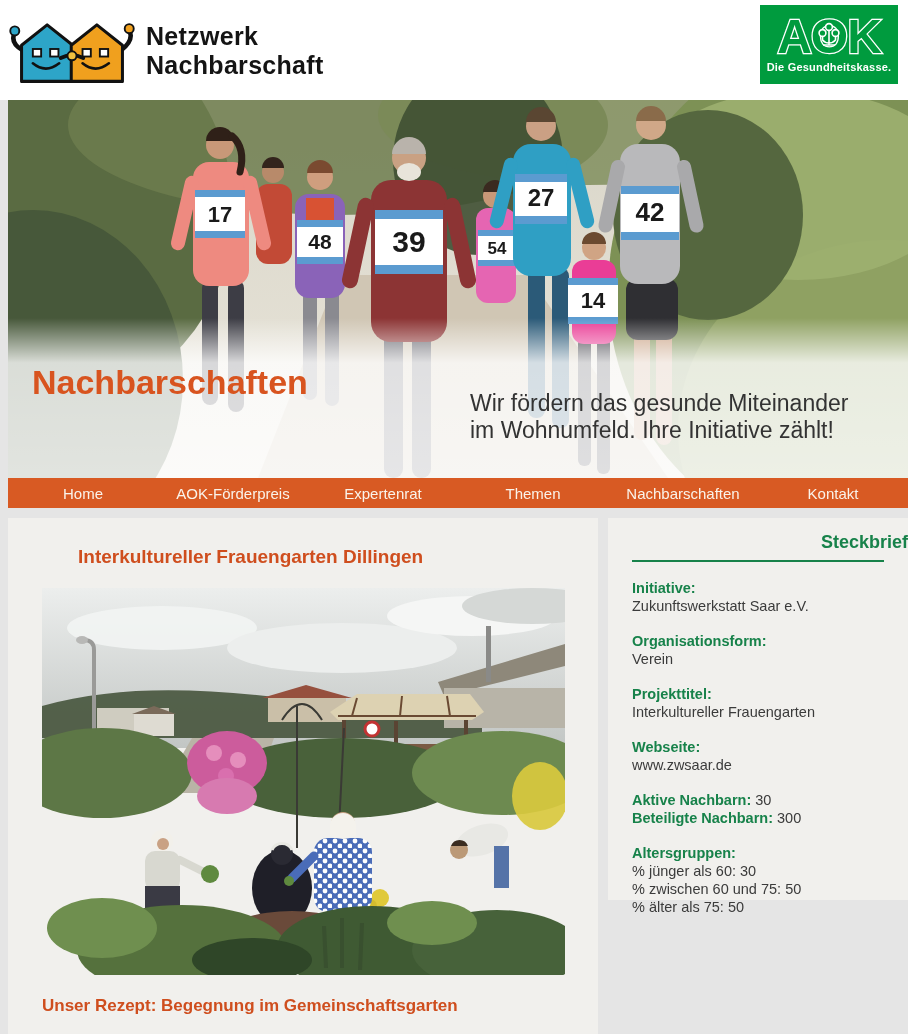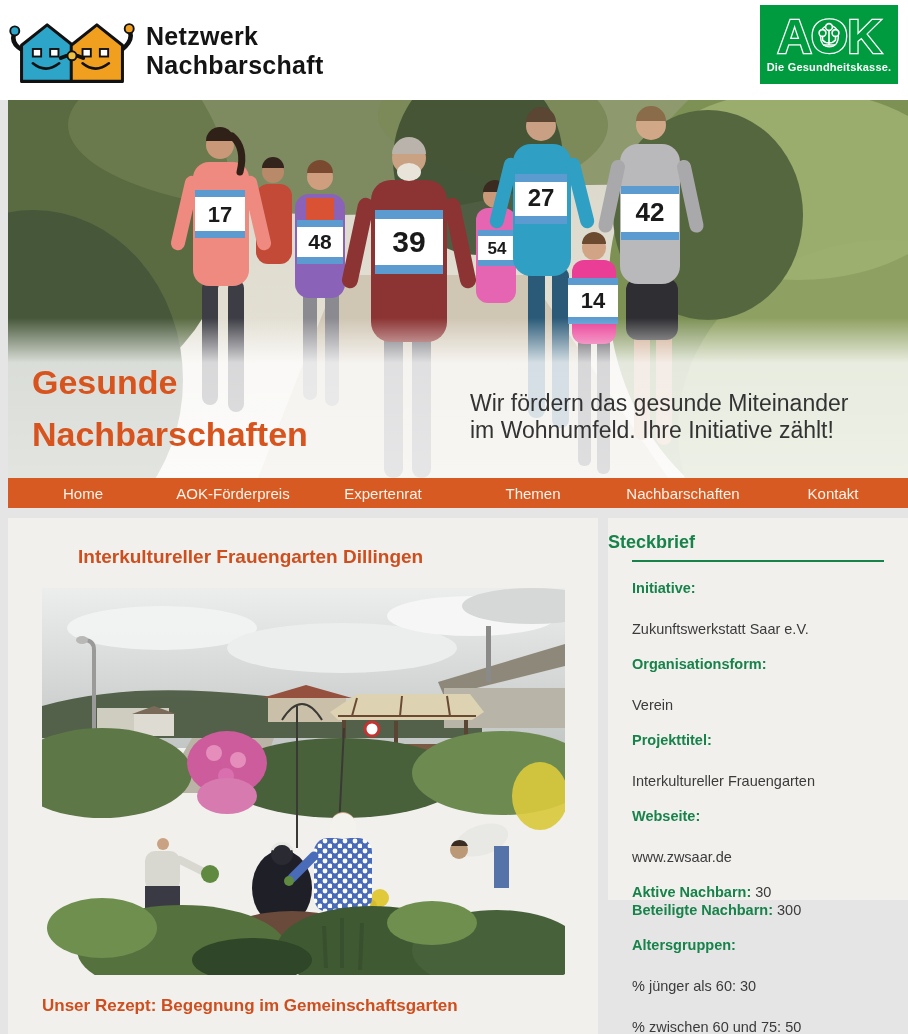--- a/index.html
+++ b/index.html
@@ -24,26 +24,26 @@
   .nav{position:absolute;left:8px;top:478px;width:900px;height:30px;display:flex;}
   .nav-item{flex:1;background:#d85a23;color:#faf3ea;font-size:15px;display:flex;align-items:center;justify-content:center;cursor:pointer;border:none;}
 
   
   .panel-main{position:absolute;left:8px;top:518px;width:590px;height:516px;background:#f1f0ed;}
   .main-title{margin:0;padding:28px 0 0 70px;font-size:19px;font-weight:700;color:#cf4e1e;}
   .photo{position:absolute;left:34px;top:70px;width:523px;height:387px;overflow:hidden;}
   .recipe{margin:0;position:absolute;left:34px;top:478px;font-size:17px;font-weight:700;color:#cf4e1e;}
 
   .panel-side{position:absolute;left:608px;top:518px;width:300px;height:382px;background:#f1f0ed;}
-  .side-title{margin:0;padding-top:14px;text-align:left;font-size:18px;font-weight:700;color:#17824a;}
+  .side-title{margin:0;padding-top:14px;text-align:right;font-size:18px;font-weight:700;color:#17824a;}
   .side-rule{width:252px;margin:7px auto 0 auto;border:none;border-top:2px solid #17824a;}
   .fields{padding:0 29px 0 24px;font-size:14.5px;line-height:18px;}
   .fgroup{margin-top:17px;}
   .flabel{color:#17824a;font-weight:700;}
-  .fvalue{color:#3b3b3b;margin-top:23px;}
+  .fvalue{color:#3b3b3b;}
   .inline-line .flabel{display:inline;text-align:center;}
   .inline-line .fvalue{display:inline;}
 </style>
 </head>
 <body>
 
 <div class="page">
 
   <div class="header">
     <div class="brand">
@@ -198,21 +198,20 @@
         <circle cx="586" cy="148" r="12" fill="#d0a484"></circle>
           <path d="M574,144 a12,12 0 0 1 24,0 z" fill="#6b4a30"></path>
         <rect x="560" y="178" width="50" height="46" fill="#fff"></rect>
         <rect x="560" y="178" width="50" height="7" fill="#5b9bd0"></rect>
           <rect x="560" y="217" width="50" height="7" fill="#5b9bd0"></rect>
         <text x="585" y="208" text-anchor="middle" font-size="22" font-weight="700" fill="#1a1a1a" font-family="Liberation Sans, sans-serif">14</text>
       </g>
       <rect x="0" y="218" width="900" height="160" fill="url(#ovl)"></rect>
     </svg>
     <div class="hero-title">
-      <div>Gesunde</div>
       <div>Nachbarschaften</div>
     </div>
     <div class="hero-sub">
       <div>Wir fördern das gesunde Miteinander</div>
       <div>im Wohnumfeld. Ihre Initiative zählt!</div>
     </div>
   </div>
 
   <div class="nav">
     <div class="nav-item">Home</div>

